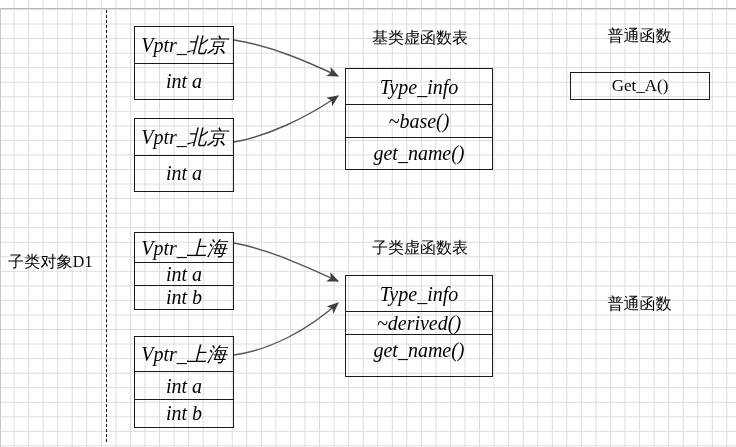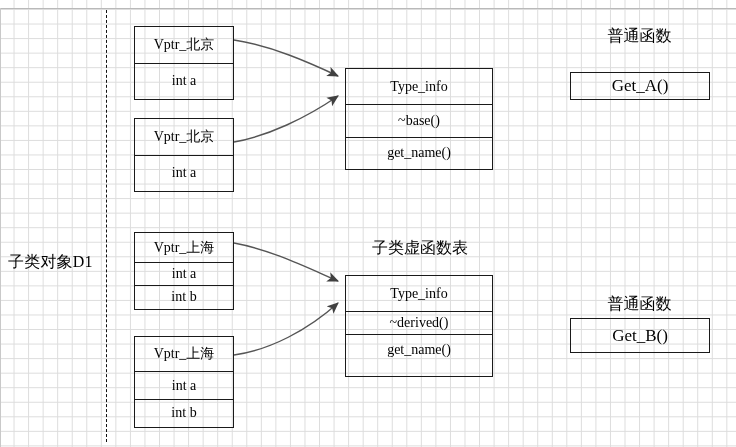--- a/index.html
+++ b/index.html
@@ -62,23 +62,24 @@
     position: absolute;
     border: 1.4px solid #1a1a1a;
     background: transparent;
     box-sizing: border-box;
   }
   .cell {
     box-sizing: border-box;
     display: flex;
     align-items: center;
     justify-content: center;
-    font-size: 14px;
+    font-size: 20px;
     line-height: 1;
     white-space: nowrap;
+    font-style: italic;
   }
   .cell + .cell {
     border-top: 1.4px solid #1a1a1a;
   }
 
   
   .caption {
     position: absolute;
     white-space: nowrap;
     font-size: 16px;
@@ -134,42 +135,40 @@
     <div class="cell" style="height:23px;">int a</div>
     <div class="cell" style="height:23px;">int b</div>
   </div>
 
   <div class="stack" style="left:134px; top:336px; width:100px; height:92px;">
     <div class="cell" style="height:34px;">Vptr_上海</div>
     <div class="cell" style="height:28px;">int a</div>
     <div class="cell" style="height:27px;">int b</div>
   </div>
 
+  <div class="caption" style="left:355px; top:30px; width:130px;">基类虚函数表</div>
   <div class="stack" style="left:345px; top:68px; width:148px; height:102px;">
     <div class="cell" style="height:35px;">Type_info</div>
     <div class="cell" style="height:33px;">~base()</div>
     <div class="cell" style="height:31px;">get_name()</div>
   </div>
 
   <div class="caption" style="left:355px; top:240px; width:130px;">子类虚函数表</div>
   <div class="stack" style="left:345px; top:275px; width:148px; height:102px;">
     <div class="cell" style="height:35px;">Type_info</div>
     <div class="cell" style="height:23px;">~derived()</div>
     <div class="cell" style="height:31px;">get_name()</div>
   </div>
 
   <div class="caption" style="left:572px; top:28px; width:135px;">普通函数</div>
   <div class="single-box" style="left:570px; top:72px; width:140px; height:28px;">
     <span>Get_A()</span>
   </div>
 
   <div class="caption" style="left:572px; top:296px; width:135px;">普通函数</div>
-  <div class="single-box" style="left:570px; top:318px; width:140px; height:35px;">
-    <span>Get_B()</span>
-  </div>
 
   <svg class="arrows" viewBox="0 0 736 447">
     <defs>
       <marker id="ah" markerWidth="9" markerHeight="9" refX="7.6" refY="4.0" orient="auto" markerUnits="strokeWidth">
         <path d="M0,0.4 L8.4,4.0 L0,7.6 L2.0,4.0 Z" fill="#404040"></path>
       </marker>
     </defs>
 
     <path d="M234,40 C272,46 308,62 338,76" fill="none" stroke="#555555" stroke-width="1.4" marker-end="url(#ah)"></path>
 

